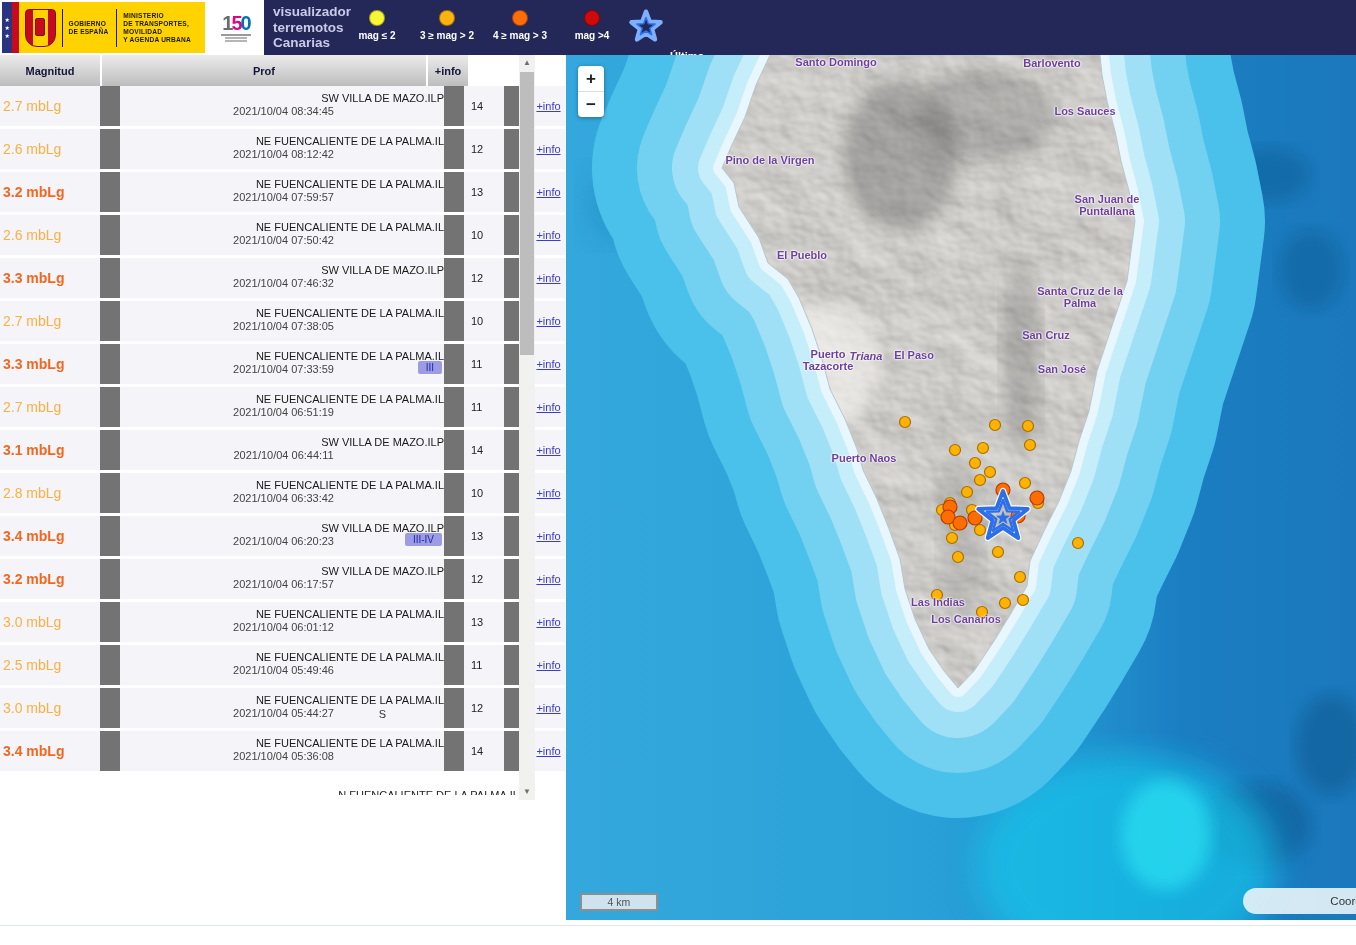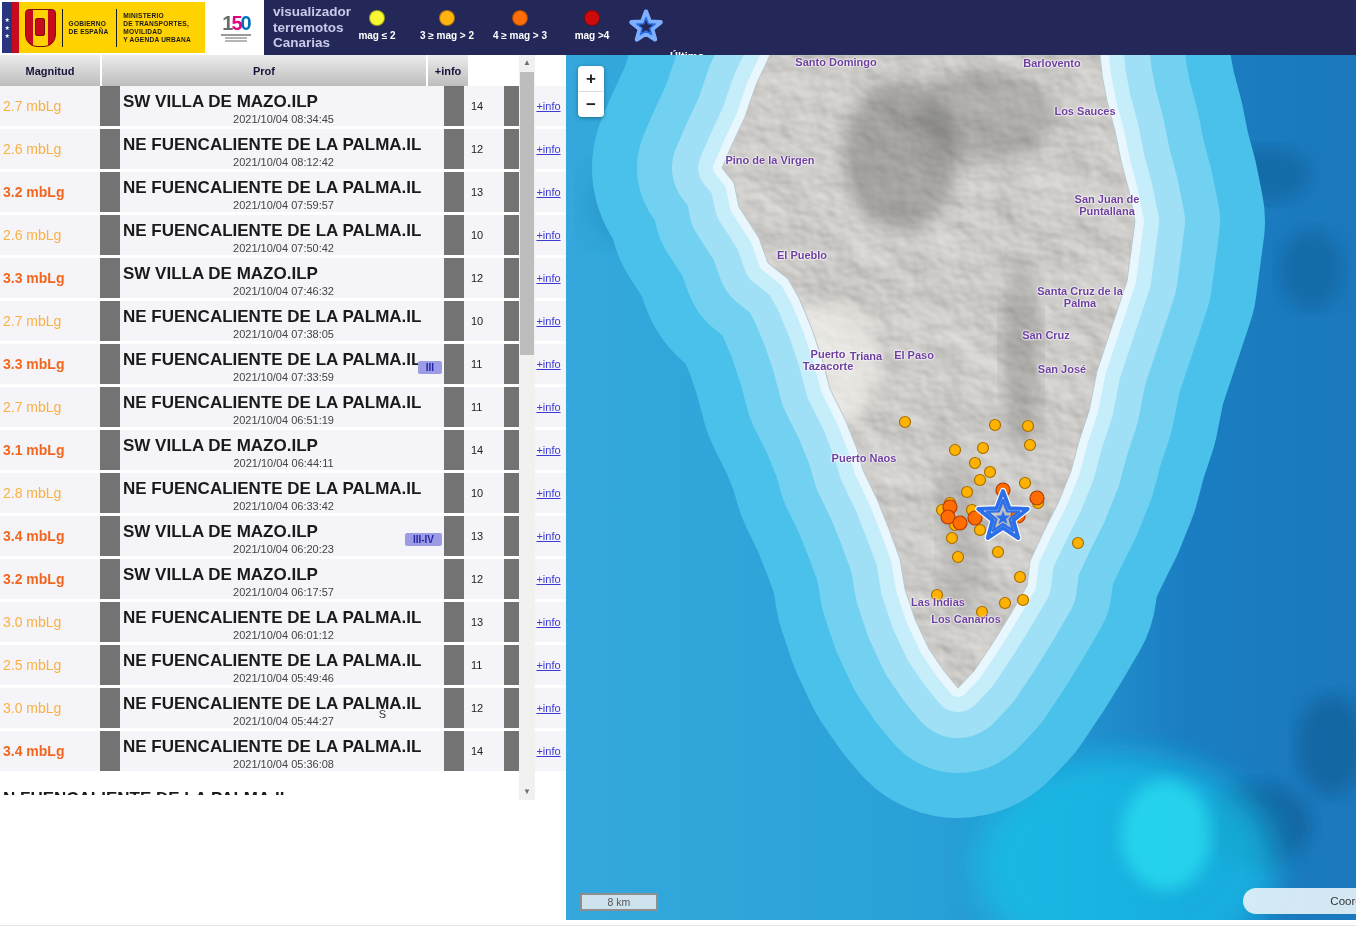--- a/index.html
+++ b/index.html
@@ -43,24 +43,24 @@
          display:flex;align-items:center;justify-content:center;}
   .hcell.loc{flex-direction:column;align-items:stretch;justify-content:flex-start;padding:1px 4px 0 4px;}
   .loc-top{text-align:center;}
   .loc-sub{display:flex;justify-content:space-between;font-size:10.5px;margin-top:0px;}
   #tbody .row{display:grid;grid-template-columns:100px 324px 40px 49px;gap:20px;height:40px;
               margin-bottom:3px;background:#737373;}
   #tbody .cell{background:#f4f4f9;position:relative;}
   .mag-cell{font-size:14px;line-height:40px;padding-left:3px;}
   .mag-lo{color:#fbb042;font-weight:normal;}
   .mag-hi{color:#f2671f;font-weight:bold;}
-  .loc-name{font-size:17px;font-weight:bold;color:#1a1a1a;padding:6px 0 0 3px;white-space:nowrap;overflow:hidden;}
+  .loc-name{font-size:11px;font-weight:normal;color:#1a1a1a;padding:6px 0 0 3px;white-space:nowrap;overflow:hidden;text-align:right;}
   .loc-date{font-size:11px;color:#444;padding:1px 0 0 3px;text-align:center;}
   .int-badge{position:absolute;right:2px;top:17px;background:#9c9ce4;color:#2525a8;
-             font-size:10px;font-weight:bold;padding:1px 8px;border-radius:2px;}
+             font-size:10px;font-weight:normal;padding:1px 8px;border-radius:2px;}
   .int-plain{position:absolute;right:58px;top:20px;font-size:11px;color:#333;}
   .prof-cell{font-size:11px;color:#222;line-height:40px;padding-left:7px;}
   .info-cell{display:flex;align-items:center;justify-content:center;}
   .info-link{font-size:11px;color:#3b3bd1;text-decoration:underline;cursor:pointer;}
   #partial-row{height:21px;overflow:hidden;}
   #partial-row .row{margin-bottom:0;}
   #partial-row .loc-name{padding-top:15px;}
 
   
   #vscroll{position:absolute;left:519px;top:55px;width:16px;height:745px;background:#f1f1ef;}
@@ -479,30 +479,30 @@
         <div class="place" style="left: 519px; top: 56px;">Los Sauces</div>
         <div class="place" style="left: 204px; top: 105px;">Pino de la Virgen</div>
         <div class="place" style="left: 236px; top: 200px;">El Pueblo</div>
         <div class="place" style="left: 541px; top: 150px;">San Juan de
 Puntallana</div>
         <div class="place" style="left: 514px; top: 242px;">Santa Cruz de la
 Palma</div>
         <div class="place" style="left: 480px; top: 280px;">San Cruz</div>
         <div class="place" style="left: 262px; top: 305px;">Puerto
 Tazacorte</div>
-        <div class="place" style="left: 300px; top: 301px;">Triana</div>
+        <div class="place" style="left: 300px; top: 301px; font-style: italic;">Triana</div>
         <div class="place" style="left: 348px; top: 300px;">El Paso</div>
         <div class="place" style="left: 496px; top: 314px;">San José</div>
         <div class="place" style="left: 298px; top: 403px;">Puerto Naos</div>
         <div class="place" style="left: 372px; top: 547px;">Las Indias</div>
         <div class="place" style="left: 400px; top: 564px;">Los Canarios</div>
       </div>
 
     <div id="zoomctl">
       <div class="zbtn" id="zoom-in">+</div>
       <div class="zbtn" id="zoom-out">−</div>
     </div>
-    <div id="scalebar">8 km</div>
+    <div id="scalebar">4 km</div>
     <div id="coordpill">Coordina</div>
   </div>
 
   <div id="bottom-line"></div>
 </div>
 
 </body></html>

